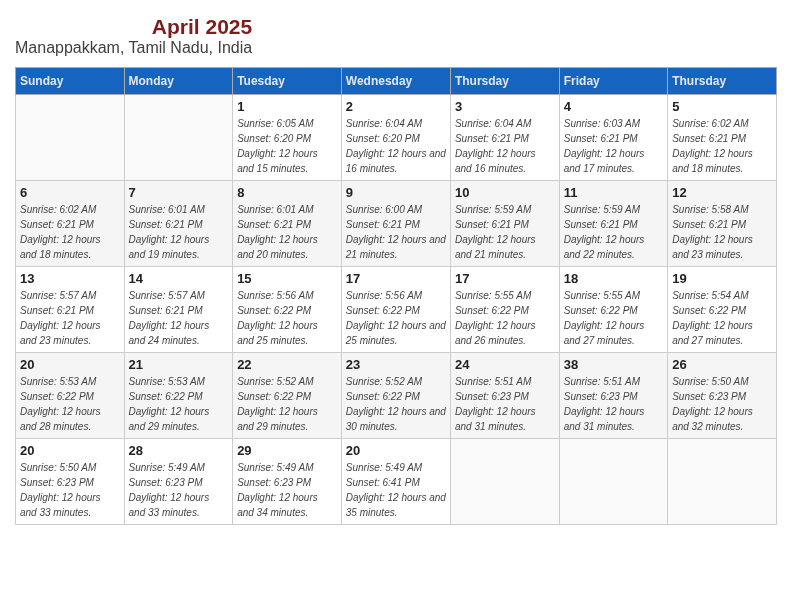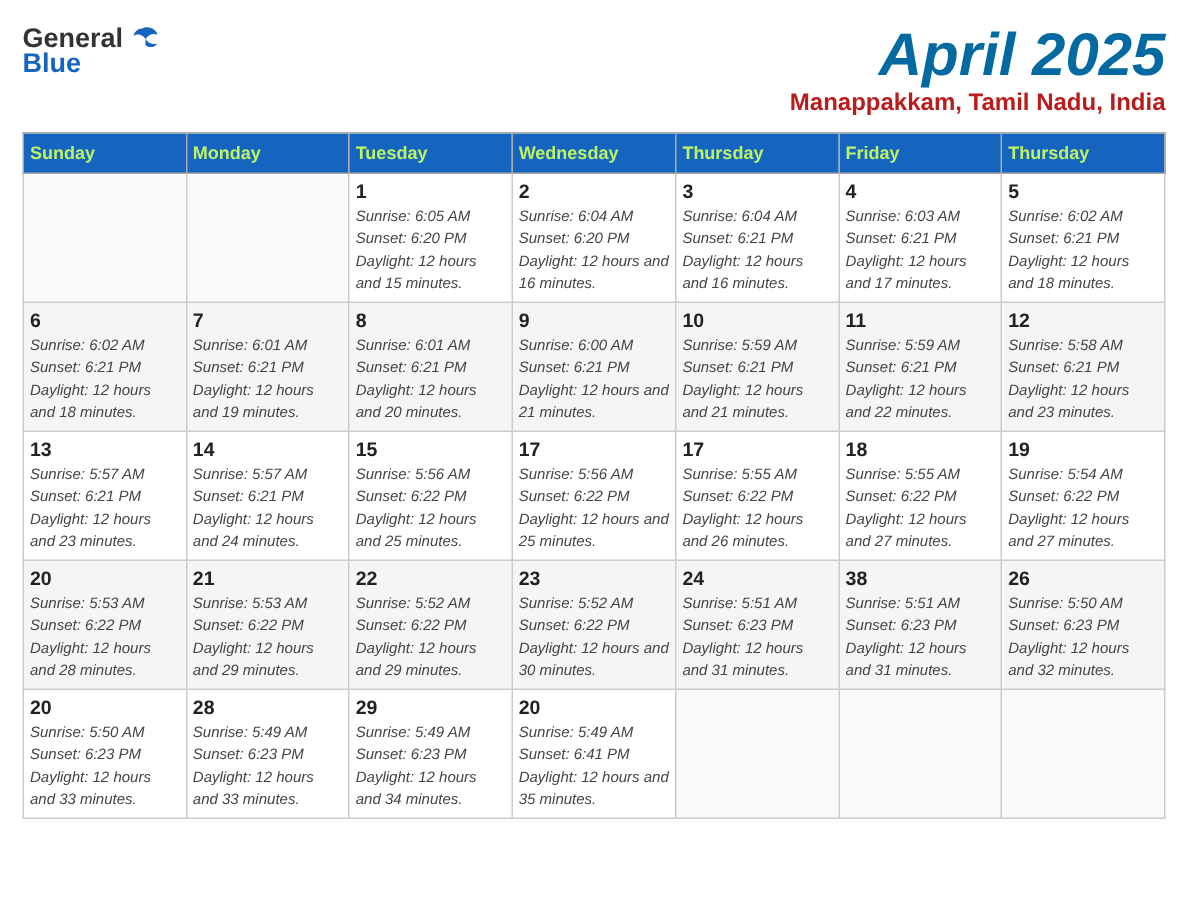--- a/index.html
+++ b/index.html
@@ -23,38 +23,36 @@
     }
     .logo-row {
       display: flex;
       align-items: center;
       gap: 2px;
     }
     .title-area {
       text-align: right;
     }
     .month-title {
-      font-size: 40px;
+      font-size: 21px;
       font-weight: bold;
-      color: #0369a1;
-      font-style: italic;
+      color: #7f1d1d;
     }
     .location-title {
       font-size: 16px;
-      color: #b91c1c;
-      font-weight: bold;
+      color: #404040;
     }
     .calendar {
       width: 100%;
       border-collapse: collapse;
       font-size: 11px;
     }
     .calendar th {
       background-color: #1565c0;
-      color: #bef264;
+      color: #e5e5e5;
       padding: 6px 4px;
       text-align: left;
       font-size: 12px;
       font-weight: bold;
       border: 1px solid #aaa;
     }
     .calendar td {
       border: 1px solid #ccc;
       vertical-align: top;
       padding: 4px;
@@ -78,30 +76,20 @@
       font-style: italic;
     }
     .row-shaded td {
       background: #f5f5f5;
     }
   </style>
 </head>
 <body>
 
 <div class="header-area">
-  <div class="logo">
-    <div class="logo-row">
-      <span style="font-size:18px;font-weight:bold;color:#333;">General</span>
-      <svg width="22" height="18" viewBox="0 0 22 18">
-        <path d="M11 2 C14 0, 20 2, 21 6 C18 5, 15 6, 13 9 C11 6, 8 5, 5 7 C6 3, 9 2, 11 2Z" fill="#1565c0"></path>
-        <path d="M13 9 C15 12, 18 13, 21 12 C19 15, 15 15, 13 13Z" fill="#1565c0"></path>
-      </svg>
-    </div>
-    <div style="font-size:18px;font-weight:bold;color:#1565c0;margin-top:-4px;">Blue</div>
-  </div>
   <div class="title-area">
     <div class="month-title">April 2025</div>
     <div class="location-title">Manappakkam, Tamil Nadu, India</div>
   </div>
 </div>
 
 <table class="calendar">
   <thead>
     <tr>
       <th>Sunday</th>

